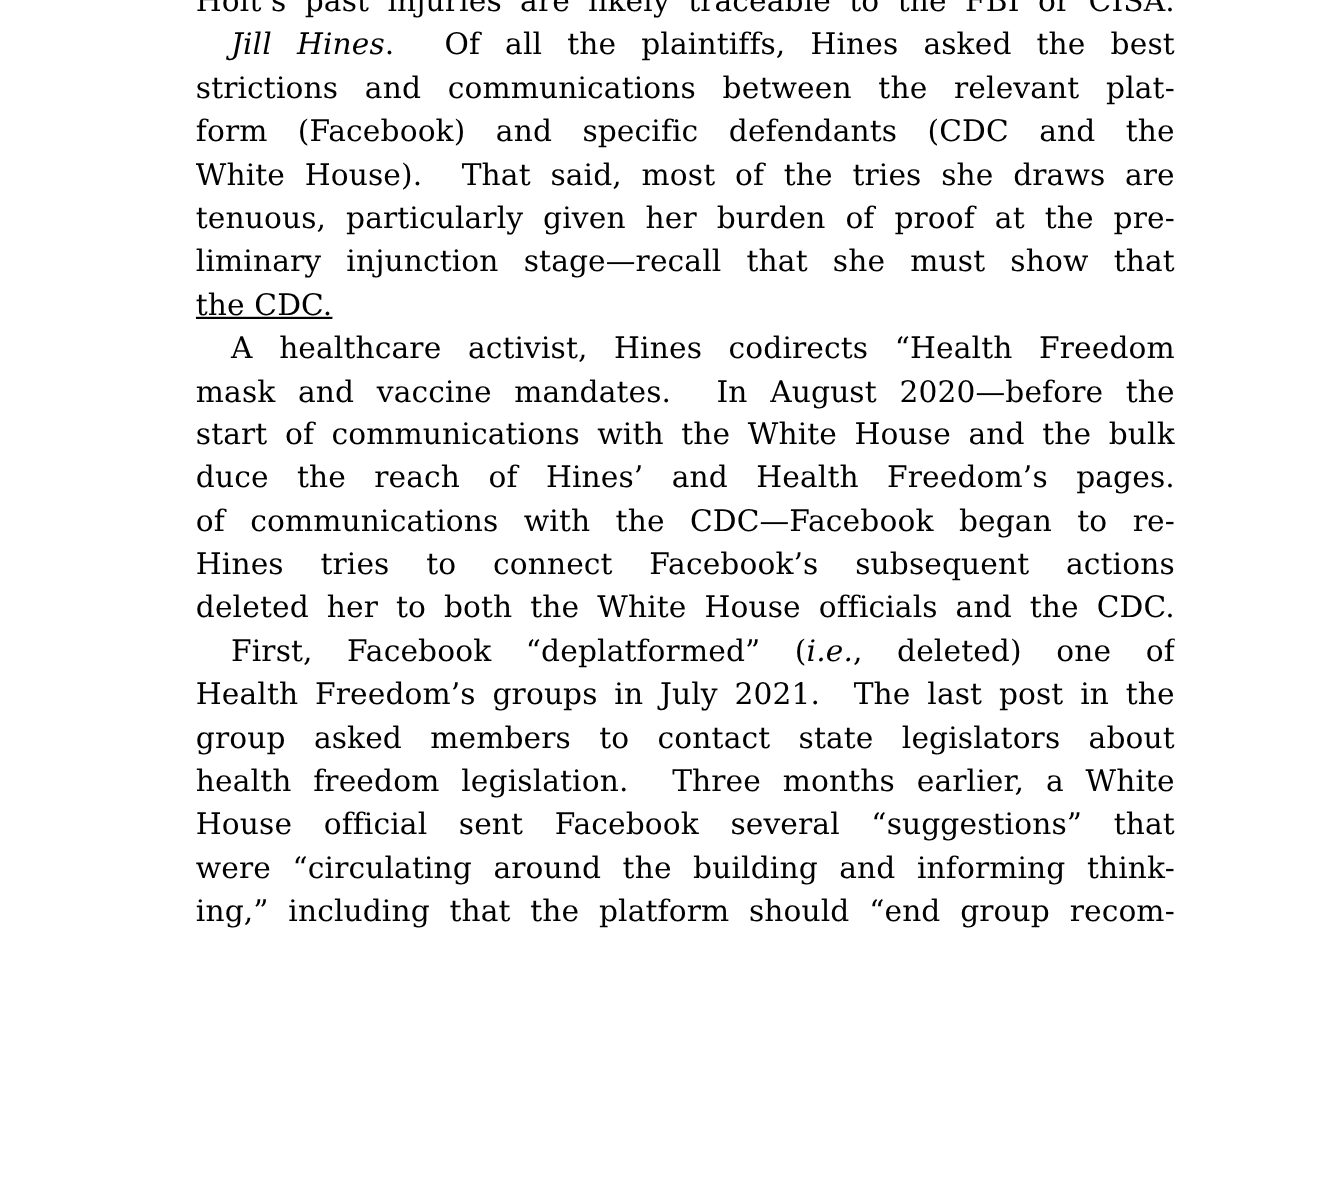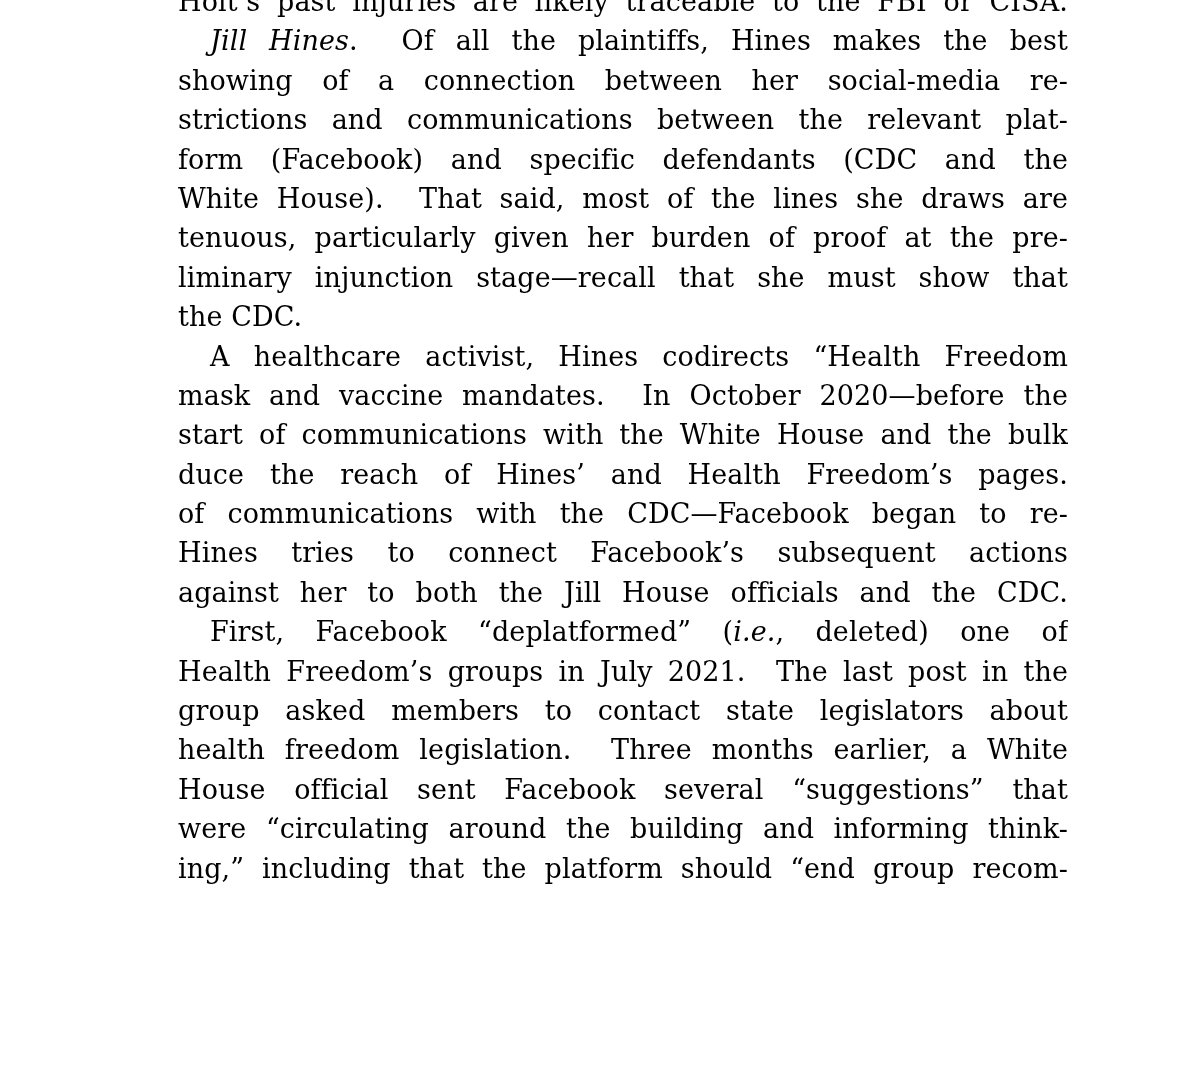--- a/index.html
+++ b/index.html
@@ -36,50 +36,50 @@
     line-height: 39.4px;
     overflow: hidden;
     text-align: justify;
     text-align-last: justify;
     white-space: pre-wrap;
     letter-spacing: 0.1px;
   }
   .line.no-justify {
     text-align: left;
     text-align-last: left;
+    text-decoration: underline;
   }
   .line.indent {
     padding-left: 32px;
     box-sizing: border-box;
   }
   .line .italic {
     font-style: italic;
   }
 </style>
 </head>
 <body>
 
 <div class="page">
   <div class="text-block" id="text-block">
       <div class="line"><span class="">Holt’s past injuries are likely traceable to the FBI or CISA.</span></div>
-      <div class="line indent"><span class="italic">Jill Hines</span><span class="">.  Of all the plaintiffs, Hines makes the best</span></div>
-      <div class="line"><span class="">showing of a connection between her social-media re-</span></div>
+      <div class="line indent"><span class="italic">Jill Hines</span><span class="">.  Of all the plaintiffs, Hines asked the best</span></div>
       <div class="line"><span class="">strictions and communications between the relevant plat-</span></div>
       <div class="line"><span class="">form (Facebook) and specific defendants (CDC and the</span></div>
-      <div class="line"><span class="">White House).  That said, most of the lines she draws are</span></div>
+      <div class="line"><span class="">White House).  That said, most of the tries she draws are</span></div>
       <div class="line"><span class="">tenuous, particularly given her burden of proof at the pre-</span></div>
       <div class="line"><span class="">liminary injunction stage—recall that she must show that</span></div>
       <div class="line no-justify"><span class="">the CDC.</span></div>
       <div class="line indent"><span class="">A healthcare activist, Hines codirects “Health Freedom</span></div>
-      <div class="line"><span class="">mask and vaccine mandates.  In October 2020—before the</span></div>
+      <div class="line"><span class="">mask and vaccine mandates.  In August 2020—before the</span></div>
       <div class="line"><span class="">start of communications with the White House and the bulk</span></div>
       <div class="line"><span class="">duce the reach of Hines’ and Health Freedom’s pages.</span></div>
       <div class="line"><span class="">of communications with the CDC—Facebook began to re-</span></div>
       <div class="line"><span class="">Hines tries to connect Facebook’s subsequent actions</span></div>
-      <div class="line"><span class="">against her to both the Jill House officials and the CDC.</span></div>
+      <div class="line"><span class="">deleted her to both the White House officials and the CDC.</span></div>
       <div class="line indent"><span class="">First, Facebook “deplatformed” (</span><span class="italic">i.e.</span><span class="">, deleted) one of</span></div>
       <div class="line"><span class="">Health Freedom’s groups in July 2021.  The last post in the</span></div>
       <div class="line"><span class="">group asked members to contact state legislators about</span></div>
       <div class="line"><span class="">health freedom legislation.  Three months earlier, a White</span></div>
       <div class="line"><span class="">House official sent Facebook several “suggestions” that</span></div>
       <div class="line"><span class="">were “circulating around the building and informing think-</span></div>
       <div class="line"><span class="">ing,” including that the platform should “end group recom-</span></div>
     </div>
 </div>
 

